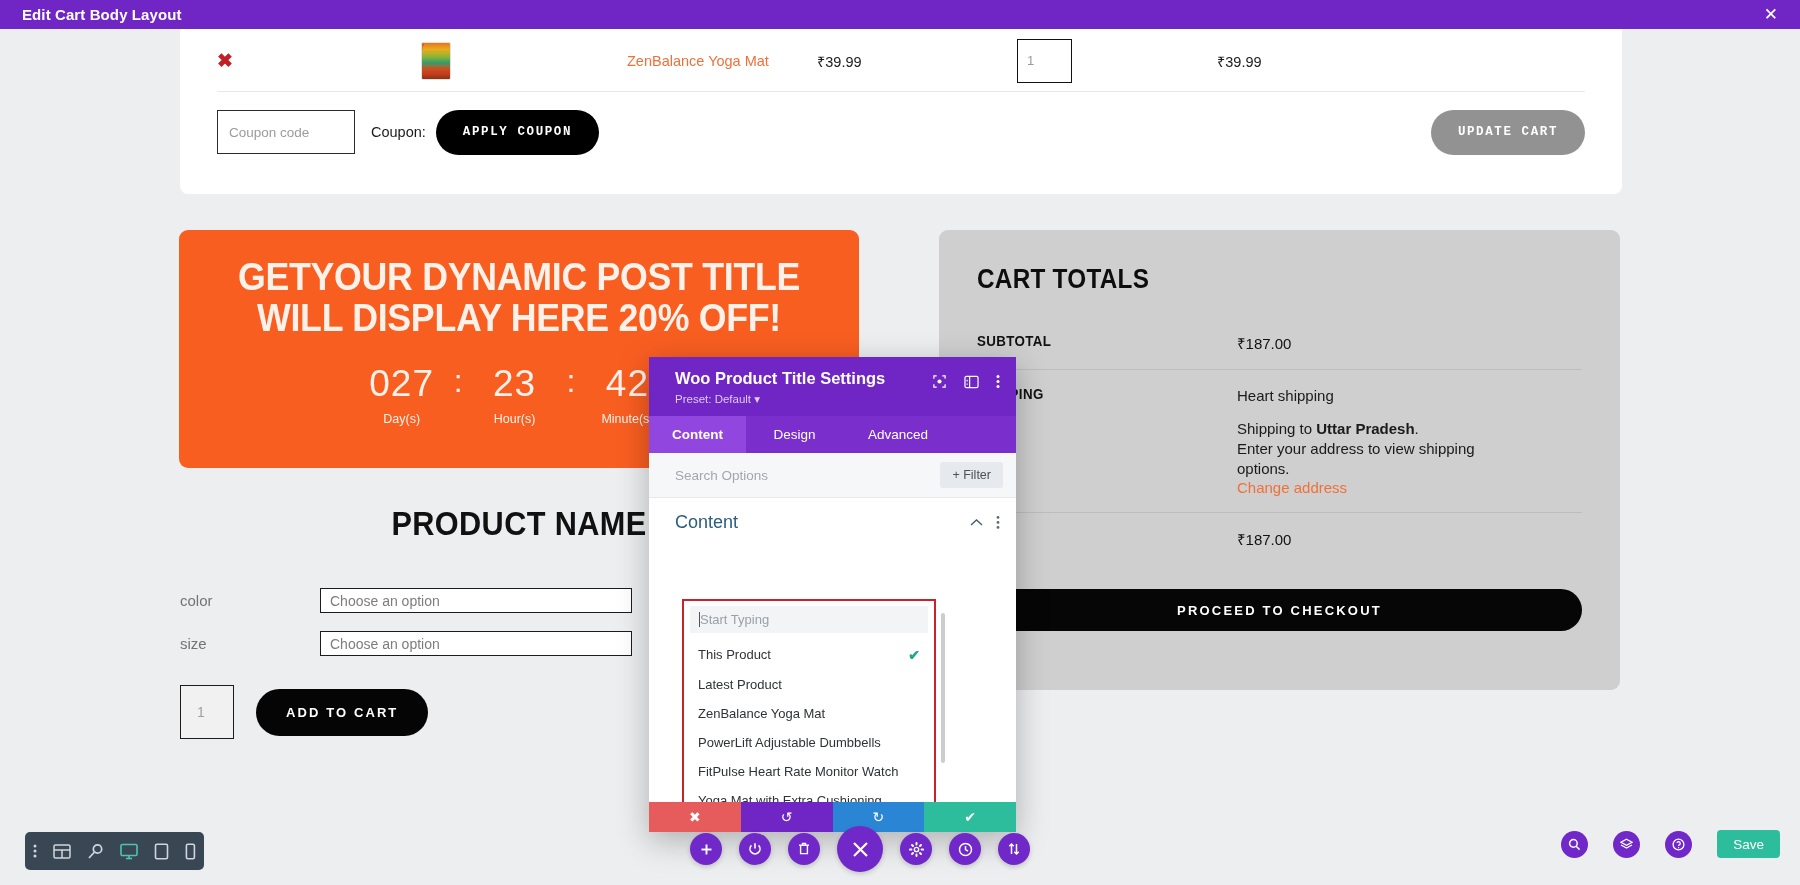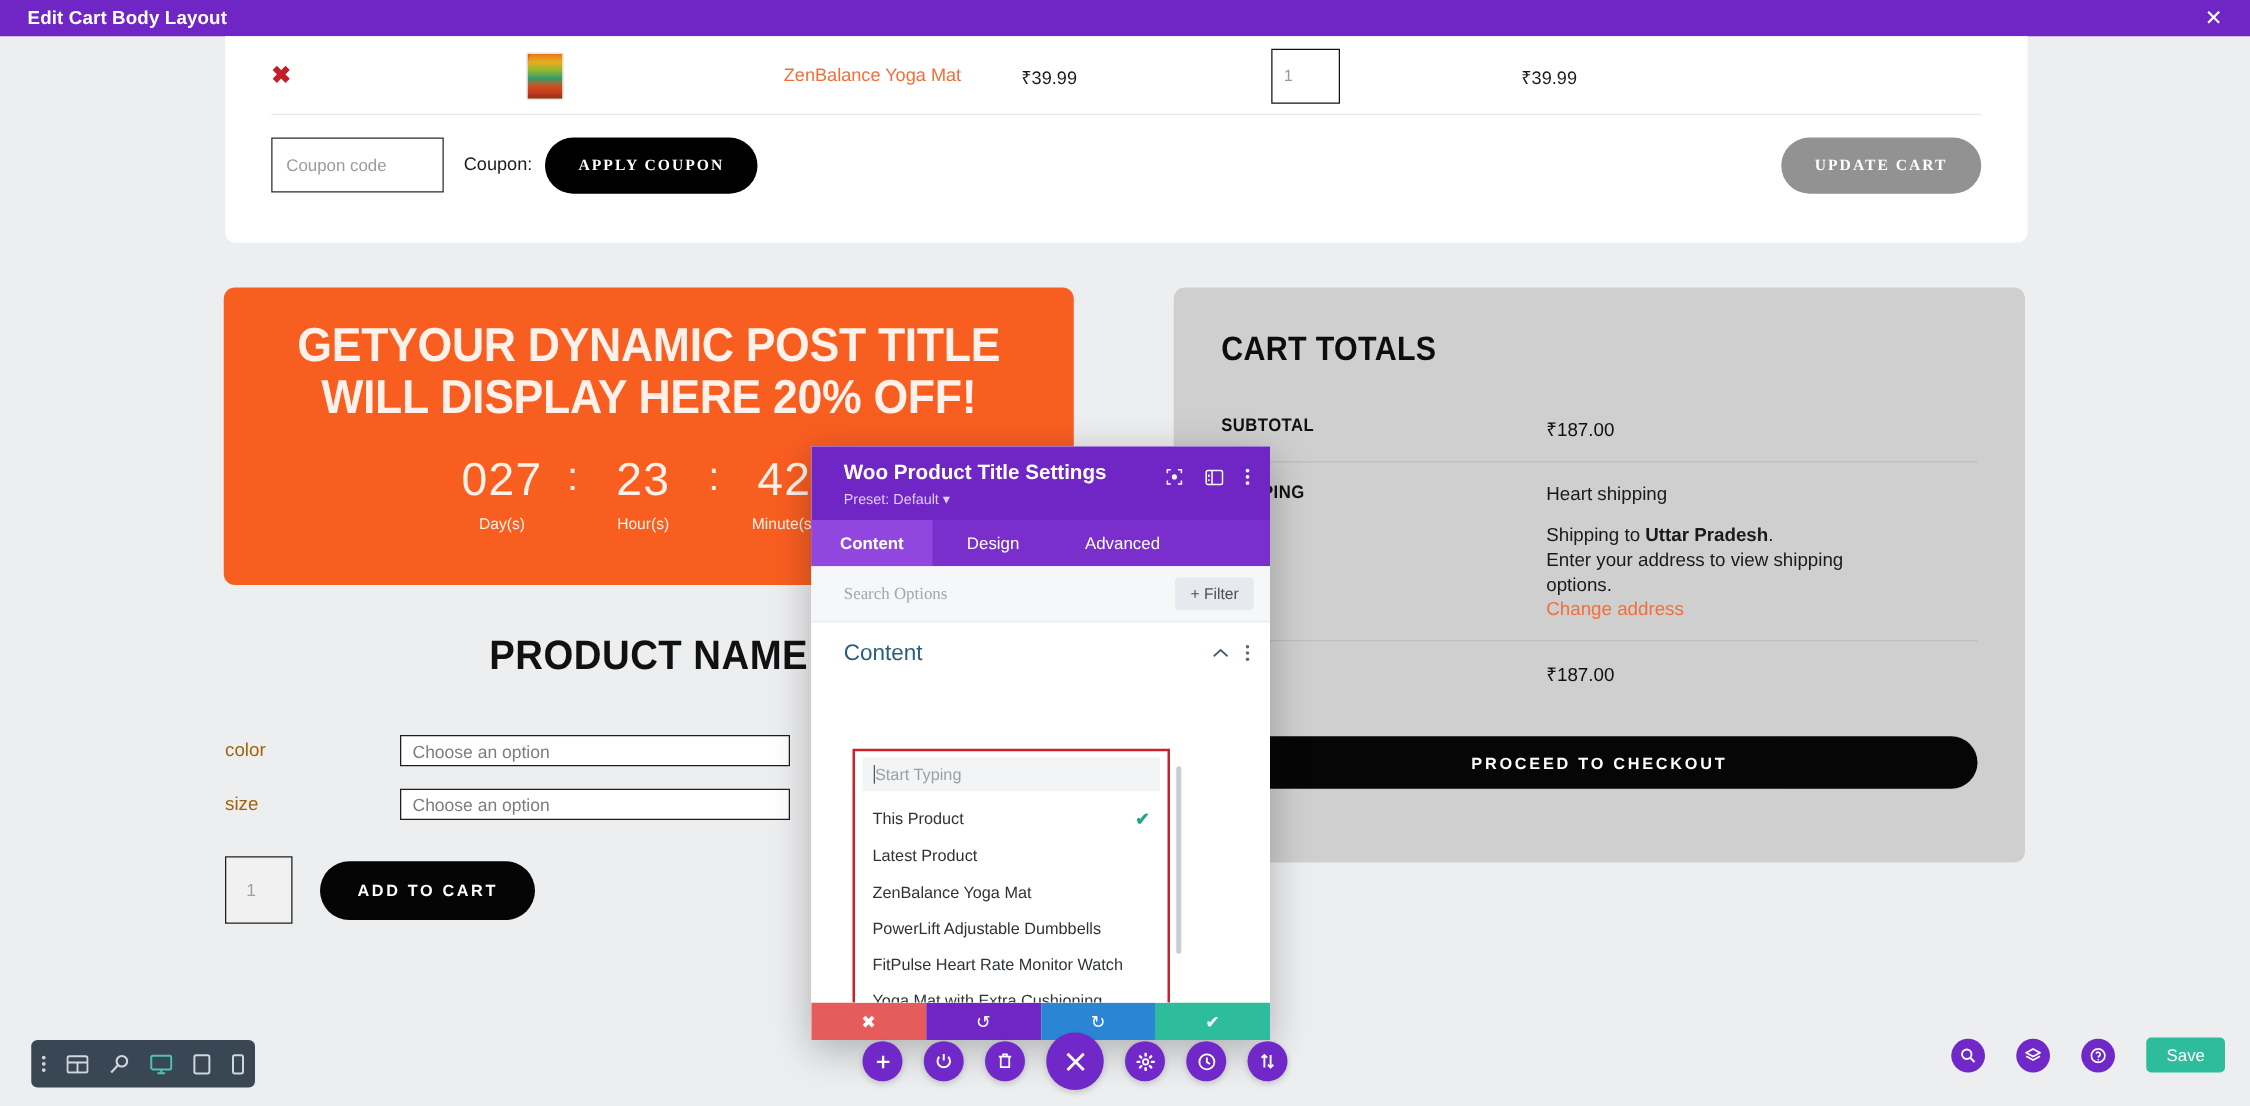--- a/index.html
+++ b/index.html
@@ -62,21 +62,21 @@
   }
   .coupon-input {
     width: 138px; height: 44px; border: 1px solid #2b2b2b; background: #fff;
     padding: 0 11px; font-size: 13.5px; color: #8d8d8d;
     font-family: "Liberation Sans", sans-serif;
   }
   .coupon-input::placeholder { color: #9b9b9b; }
   .coupon-label { font-size: 14.5px; color: #1a1a1a; margin-left: 16px; margin-right: 10px; }
   .btn-pill {
     border: none; border-radius: 40px; cursor: pointer;
-    font-family: Liberation Serif, serif;
+    font-family: Liberation Mono, monospace;
     font-weight: 700; letter-spacing: 1.6px; font-size: 12.5px;
   }
   .apply-coupon { background: #000; color: #fff; height: 45px; padding: 0 27px; }
   .update-cart {
     background: #929292; color: #fff; height: 45px; padding: 0 27px;
     position: absolute; right: 0;
   }
 
   
   .promo {
@@ -102,21 +102,21 @@
 
   
   .product-name {
     position: absolute; left: 179px; top: 505px; width: 680px;
     text-align: center;
     font-family: "Liberation Sans", sans-serif;
     font-weight: 700; font-size: 33px; letter-spacing: .4px; color: #111;
     transform: scaleX(.93); transform-origin: center;
   }
   .attr-row { position: absolute; display: flex; align-items: center; }
-  .attr-label { font-size: 15px; color: #a16207; width: 140px; }
+  .attr-label { font-size: 15px; color: #737373; width: 140px; }
   .attr-select {
     width: 312px; height: 25px; border: 1px solid #1c1c1c; background: #fff;
     display: flex; align-items: center; padding-left: 9px;
     font-size: 14px; color: #7d7d7d;
   }
   .addcart-row { position: absolute; left: 180px; top: 685px; display: flex; align-items: center; gap: 22px; }
   .addcart-qty {
     width: 54px; height: 54px; border: 1px solid #1c1c1c; background: #f1f1f1;
     display: flex; align-items: center; padding-left: 16px;
     font-size: 14px; color: #a0a0a0;
@@ -176,21 +176,21 @@
   .mtab-1 { width: 97px; }
   .mtab-2 { width: 110px; }
   .mtab.active { background: #9246e0; font-weight: 600; }
   .modal-search {
     display: flex; align-items: center; justify-content: space-between;
     background: #f6f7f9; border-bottom: 1px solid #e6e8ec; padding: 9px 13px 9px 26px;
   }
   .msearch-input {
     border: none; background: transparent; outline: none;
     font-size: 13.5px; color: #9ba0a8; width: 220px;
-    font-family: Liberation Serif, serif;
+    font-family: Liberation Sans, sans-serif;
   }
   .msearch-input::placeholder { color: #a2a7ae; }
   .filter-btn {
     background: #e6e9ed; color: #4b5158; border: none; border-radius: 3px;
     padding: 6px 12px; font-size: 12.5px; cursor: pointer;
     font-family: "Liberation Sans", sans-serif;
   }
   .modal-body { flex: 1; position: relative; background: #fff; overflow: hidden; }
   .section-head {
     display: flex; align-items: center; justify-content: space-between;

